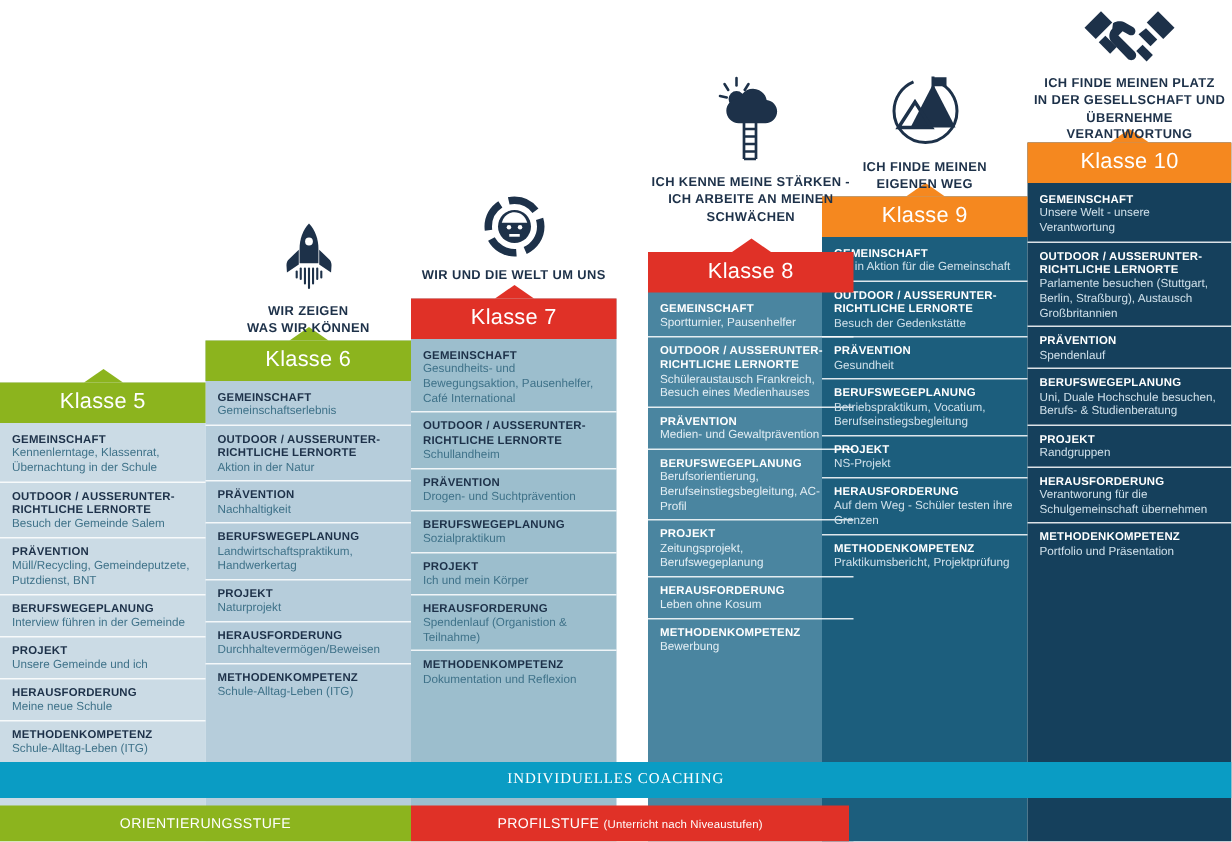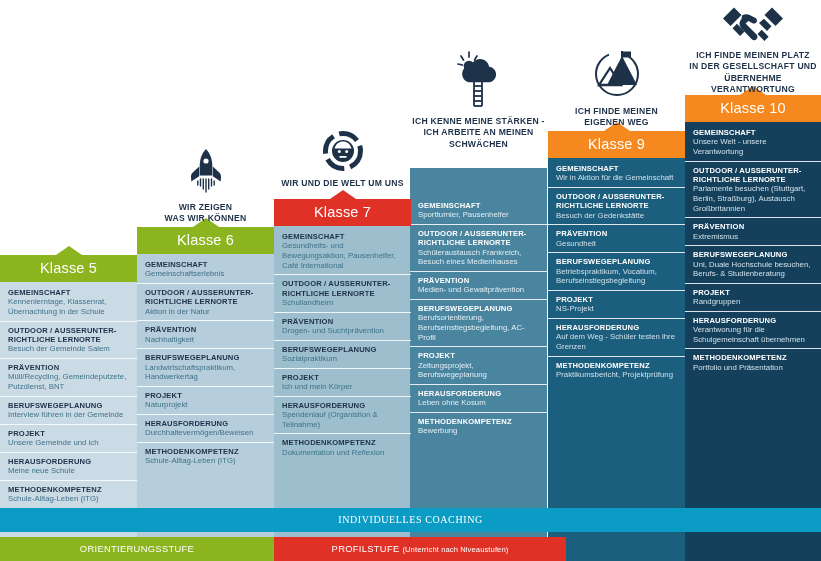--- a/index.html
+++ b/index.html
@@ -240,21 +240,21 @@
           <div class="t">HERAUSFORDERUNG</div>
           <div class="d">Spendenlauf (Organistion &amp; Teilnahme)</div>
         </div>
         <div class="item">
           <div class="t">METHODENKOMPETENZ</div>
           <div class="d">Dokumentation und Reflexion</div>
         </div>
       </div>
   </div>
 
-  <div class="col" id="col3" style="left:410px;width:137px;">
+  <div class="col" id="col3" style="left:432px;width:137px;">
     <div class="col-body" style="top:168px;background:#4a85a0;"></div>
     <div class="headline" style="top:48px;">
       <div class="icon-wrap" style="height:62px;">
         <svg width="64" height="62" viewBox="0 0 64 62">
           <g stroke="#1d3149" stroke-width="1.7" stroke-linecap="round">
             <line x1="22" y1="4" x2="22" y2="9"></line>
             <line x1="14" y1="8" x2="16.5" y2="12"></line>
             <line x1="30" y1="8" x2="27.5" y2="12"></line>
             <line x1="11" y1="16" x2="15.5" y2="17"></line>
             <line x1="33" y1="16" x2="28.5" y2="17"></line>
@@ -269,20 +269,24 @@
             <line x1="27" y1="48" x2="35" y2="48"></line>
             <line x1="27" y1="53" x2="35" y2="53"></line>
             <line x1="27" y1="58" x2="35" y2="58"></line>
           </g>
         </svg>
       </div>
       <div style="white-space:pre-line;">ICH KENNE MEINE STÄRKEN -
 ICH ARBEITE AN MEINEN
 SCHWÄCHEN</div>
     </div>
+    <div class="klassebar" style="top:168px;background:#e03127;color:#e03127;">
+      <span class="notch"></span>
+      <span style="color:#fff;position:relative;">Klasse 8</span>
+    </div>
     <div class="items mid" style="top:197px;">
         <div class="item">
           <div class="t">GEMEINSCHAFT</div>
           <div class="d">Sportturnier, Pausenhelfer</div>
         </div>
         <div class="item">
           <div class="t">OUTDOOR / AUSSERUNTER-RICHTLICHE LERNORTE</div>
           <div class="d">Schüleraustausch Frankreich, Besuch eines Medienhauses</div>
         </div>
         <div class="item">
@@ -389,21 +393,21 @@
         <div class="item">
           <div class="t">GEMEINSCHAFT</div>
           <div class="d">Unsere Welt - unsere Verantwortung</div>
         </div>
         <div class="item">
           <div class="t">OUTDOOR / AUSSERUNTER-RICHTLICHE LERNORTE</div>
           <div class="d">Parlamente besuchen (Stuttgart, Berlin, Straßburg), Austausch Großbritannien</div>
         </div>
         <div class="item">
           <div class="t">PRÄVENTION</div>
-          <div class="d">Extremismus</div>
+          <div class="d">Spendenlauf</div>
         </div>
         <div class="item">
           <div class="t">BERUFSWEGEPLANUNG</div>
           <div class="d">Uni, Duale Hochschule besuchen, Berufs- &amp; Studienberatung</div>
         </div>
         <div class="item">
           <div class="t">PROJEKT</div>
           <div class="d">Randgruppen</div>
         </div>
         <div class="item">

